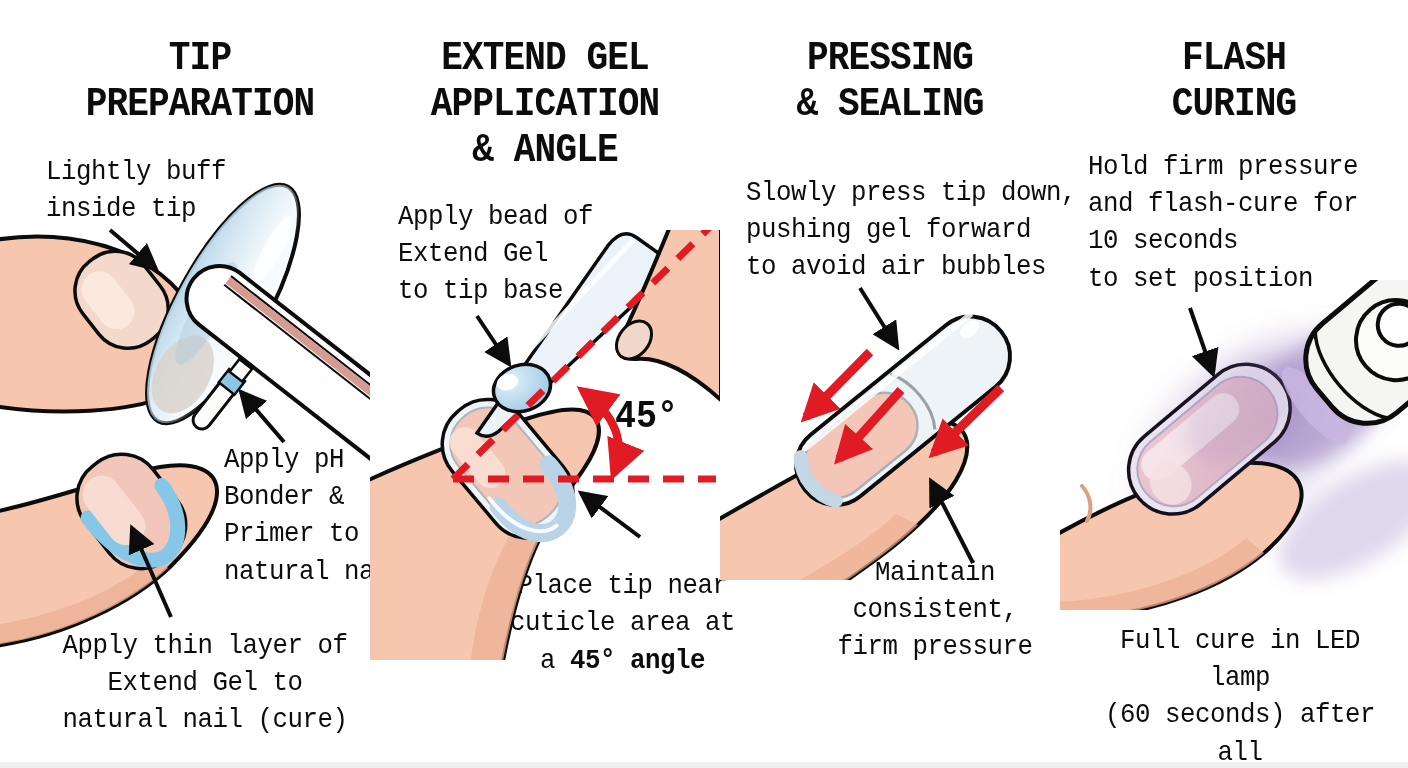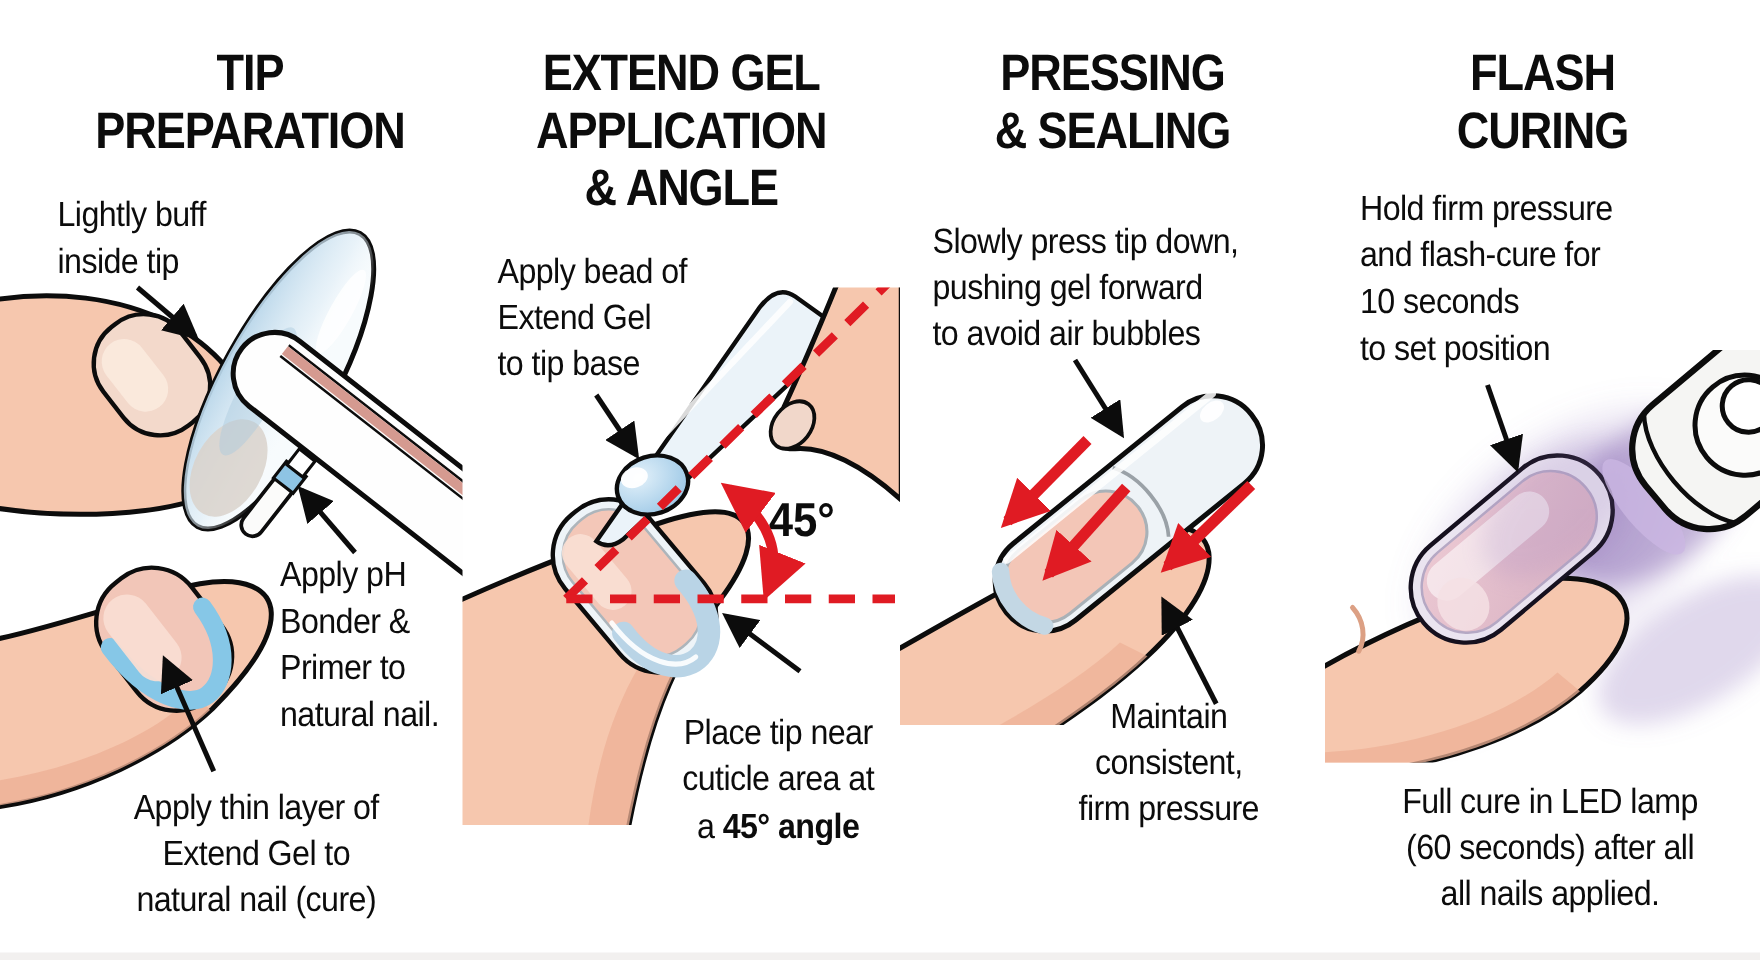--- a/index.html
+++ b/index.html
@@ -1,18 +1,18 @@
 <!DOCTYPE html>
 <html><head>
 <meta charset="utf-8">
 <style>
   html,body{margin:0;padding:0;background:#ffffff;}
   .stage{
     position:relative;width:1408px;height:768px;background:#ffffff;
-    overflow:hidden;font-family:Liberation Sans, sans-serif;color:#0c0c0c;
+    overflow:hidden;font-family:Liberation Mono, monospace;color:#0c0c0c;
   }
   .title{
     position:absolute;font-weight:bold;font-size:41px;line-height:1.12;
     letter-spacing:-1px;text-align:center;white-space:pre-line;
     transform:scaleX(0.88);transform-origin:center top;color:#0c0c0c;
   }
   .ann{
     position:absolute;font-size:28px;line-height:1.33;letter-spacing:-0.5px;
     white-space:pre-line;transform:scaleX(0.92);transform-origin:left top;color:#0c0c0c;
   }

